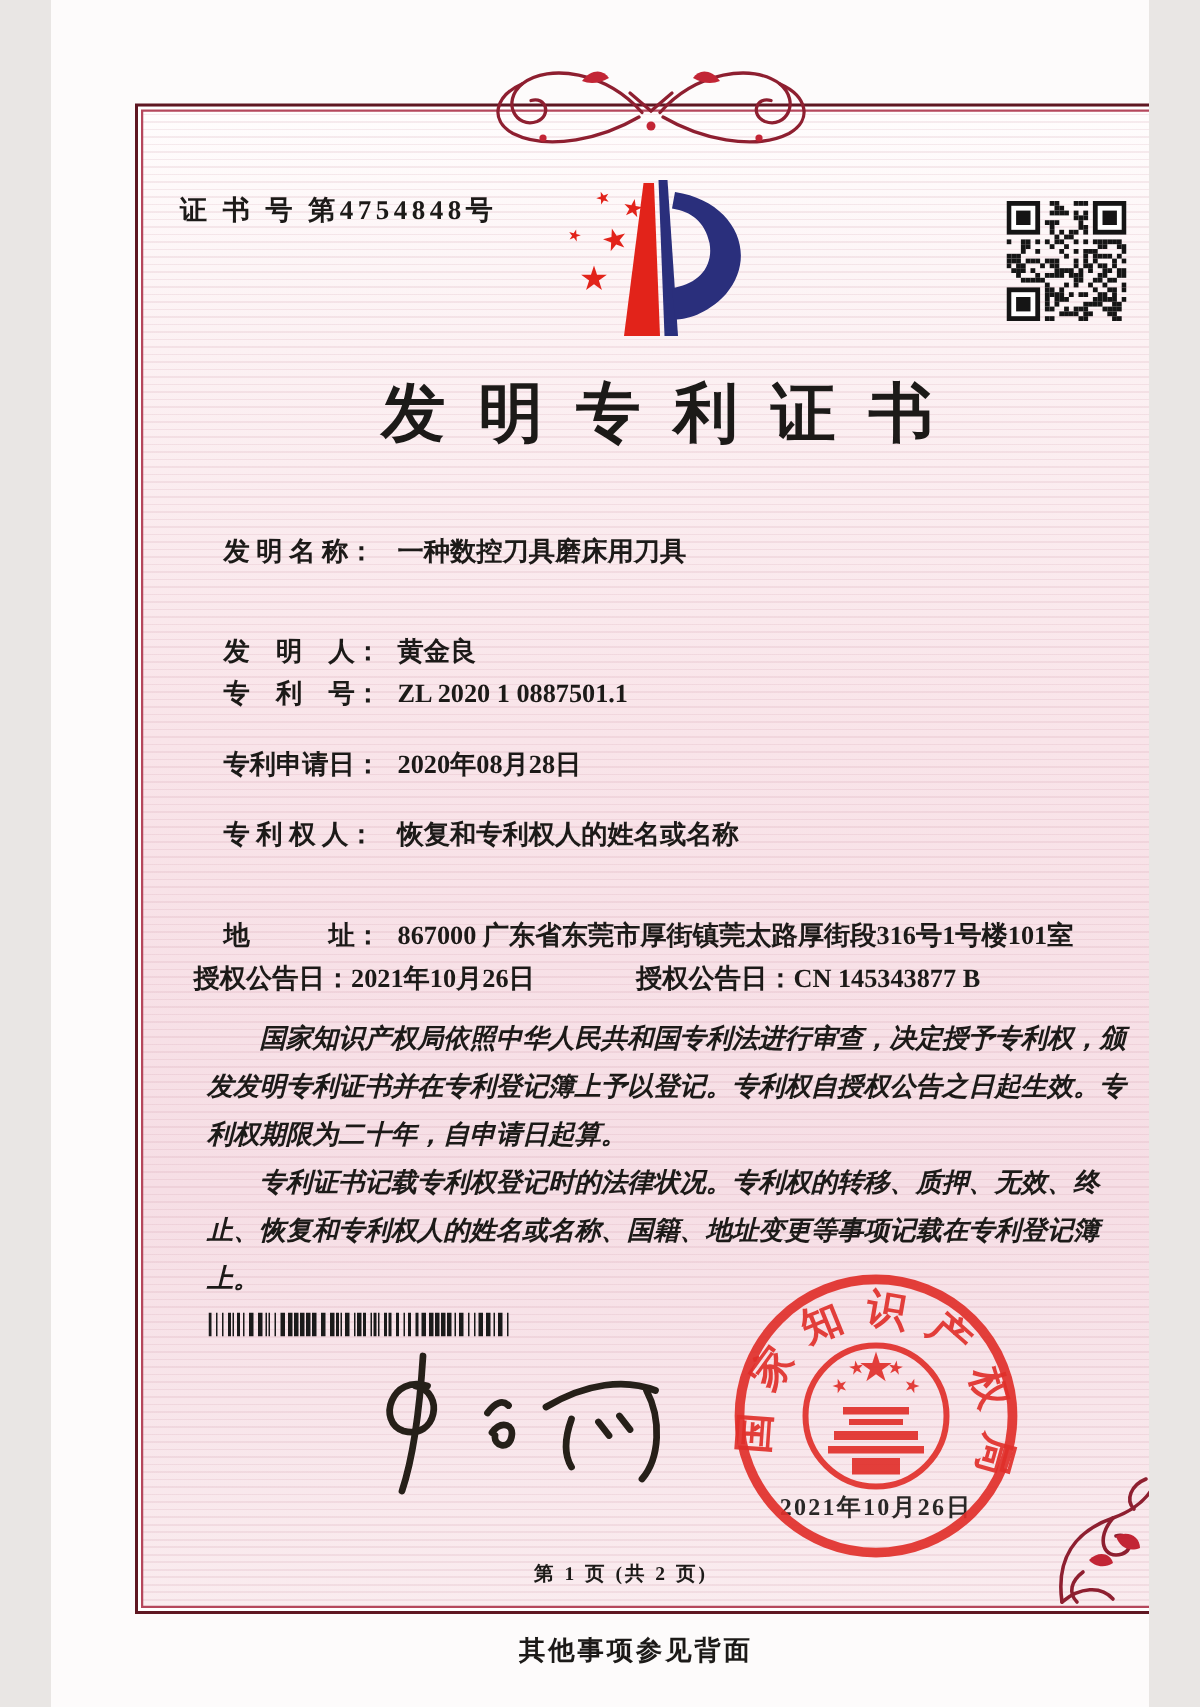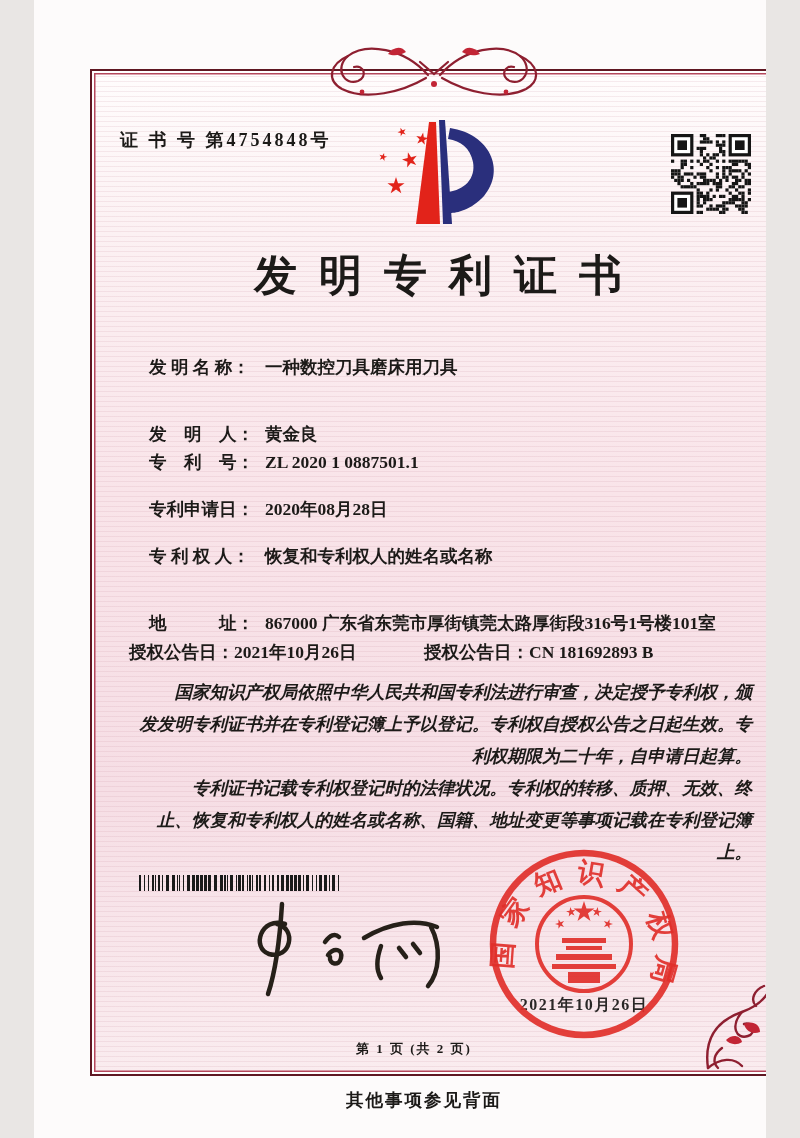--- a/index.html
+++ b/index.html
@@ -20,21 +20,21 @@
   .certno{position:absolute;left:86px;top:128px;font-size:18px;font-weight:bold;letter-spacing:3px;}
   .title{
     position:absolute;left:0;top:247px;width:800px;text-align:center;
     font-size:43px;font-weight:bold;letter-spacing:22px;padding-left:30px;box-sizing:border-box;
   }
   .row{position:absolute;left:95px;width:620px;display:flex;font-size:17.5px;font-weight:bold;line-height:24px;}
   .row .lbl{flex:0 0 116px;white-space:nowrap;margin-left:20px;}
   .row .val{width:470px;}
   .row2{position:absolute;left:95px;width:640px;font-size:17.5px;font-weight:bold;line-height:24px;}
   .row2 .pair2{position:absolute;left:295px;top:0;white-space:nowrap;}
-  .paras{position:absolute;left:90px;top:676px;width:628px;font-size:17.5px;font-weight:bold;line-height:32px;font-style:italic;text-align:right;}
+  .paras{position:absolute;left:104px;top:676px;width:628px;font-size:17.5px;font-weight:bold;line-height:32px;font-style:italic;}
   .paras p{margin:0;text-indent:2em;}
   .barcode{position:absolute;left:105px;top:875px;width:202px;height:16px;}
   .signblock{position:absolute;left:88px;top:926px;font-size:18.5px;font-weight:bold;line-height:37px;}
   .signature{position:absolute;left:195px;top:898px;}
   .seal{position:absolute;left:448px;top:838px;opacity:.94;}
   .pagenum{position:absolute;left:0;top:1040px;width:760px;text-align:center;font-size:13px;font-weight:bold;letter-spacing:2px;}
   .footnote{position:absolute;left:0;top:1088px;width:780px;text-align:center;font-size:17.5px;font-weight:bold;letter-spacing:2px;}
   .ornament-top{position:absolute;left:266px;top:28px;}
   .ornament-corner{position:absolute;left:650px;top:956px;}
   .logo{position:absolute;left:338px;top:112px;}
@@ -332,21 +332,21 @@
     <span class="lbl">专 利 权 人：</span>
     <span class="val">恢复和专利权人的姓名或名称</span>
   </div>
   <div class="row" style="top:611px">
     <span class="lbl">地　　　址：</span>
     <span class="val">867000 广东省东莞市厚街镇莞太路厚街段316号1号楼101室</span>
   </div>
   <div class="row2" style="top:640px">
     <span>授权公告日：</span><span>2021年10月26日</span>
     <span class="pair2">
-      <span>授权公告日：</span><span>CN 181692893 B</span>
+      <span>授权公告日：</span><span>CN 145343877 B</span>
     </span>
   </div>
 
   <div class="paras">
     <p>国家知识产权局依照中华人民共和国专利法进行审查，决定授予专利权，颁发发明专利证书并在专利登记簿上予以登记。专利权自授权公告之日起生效。专利权期限为二十年，自申请日起算。</p>
     <p>专利证书记载专利权登记时的法律状况。专利权的转移、质押、无效、终止、恢复和专利权人的姓名或名称、国籍、地址变更等事项记载在专利登记簿上。</p>
   </div>
 
   <div class="barcode"><svg width="202" height="16">
         <rect x="0" y="0" width="2" height="16" fill="#1a1a1a"></rect>

